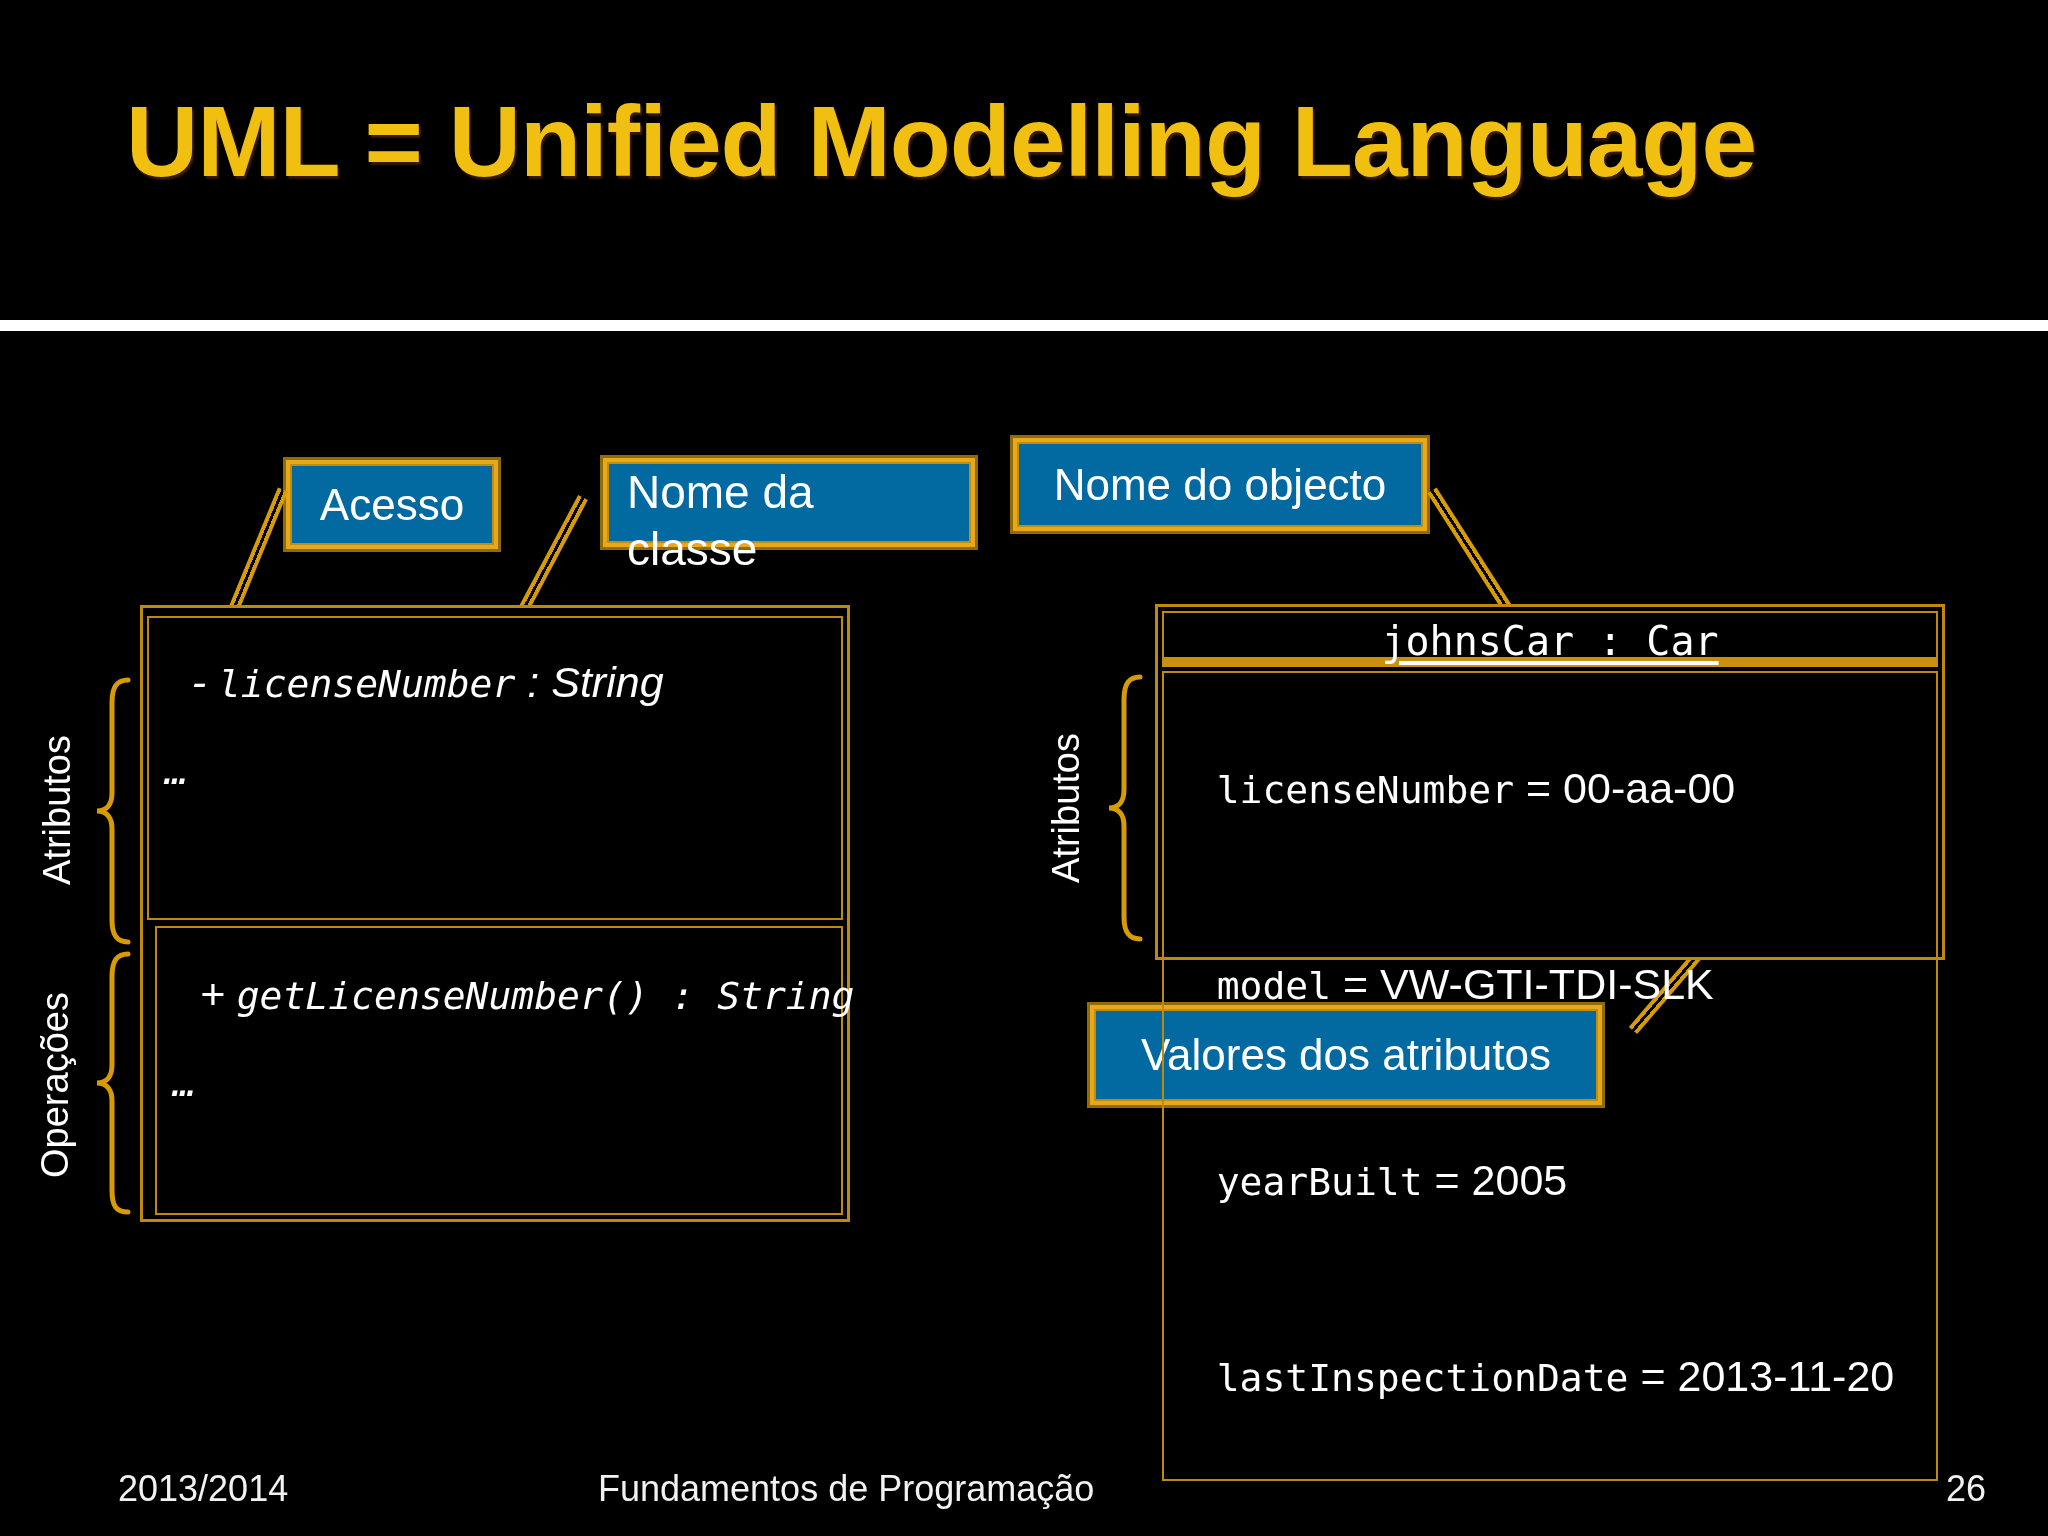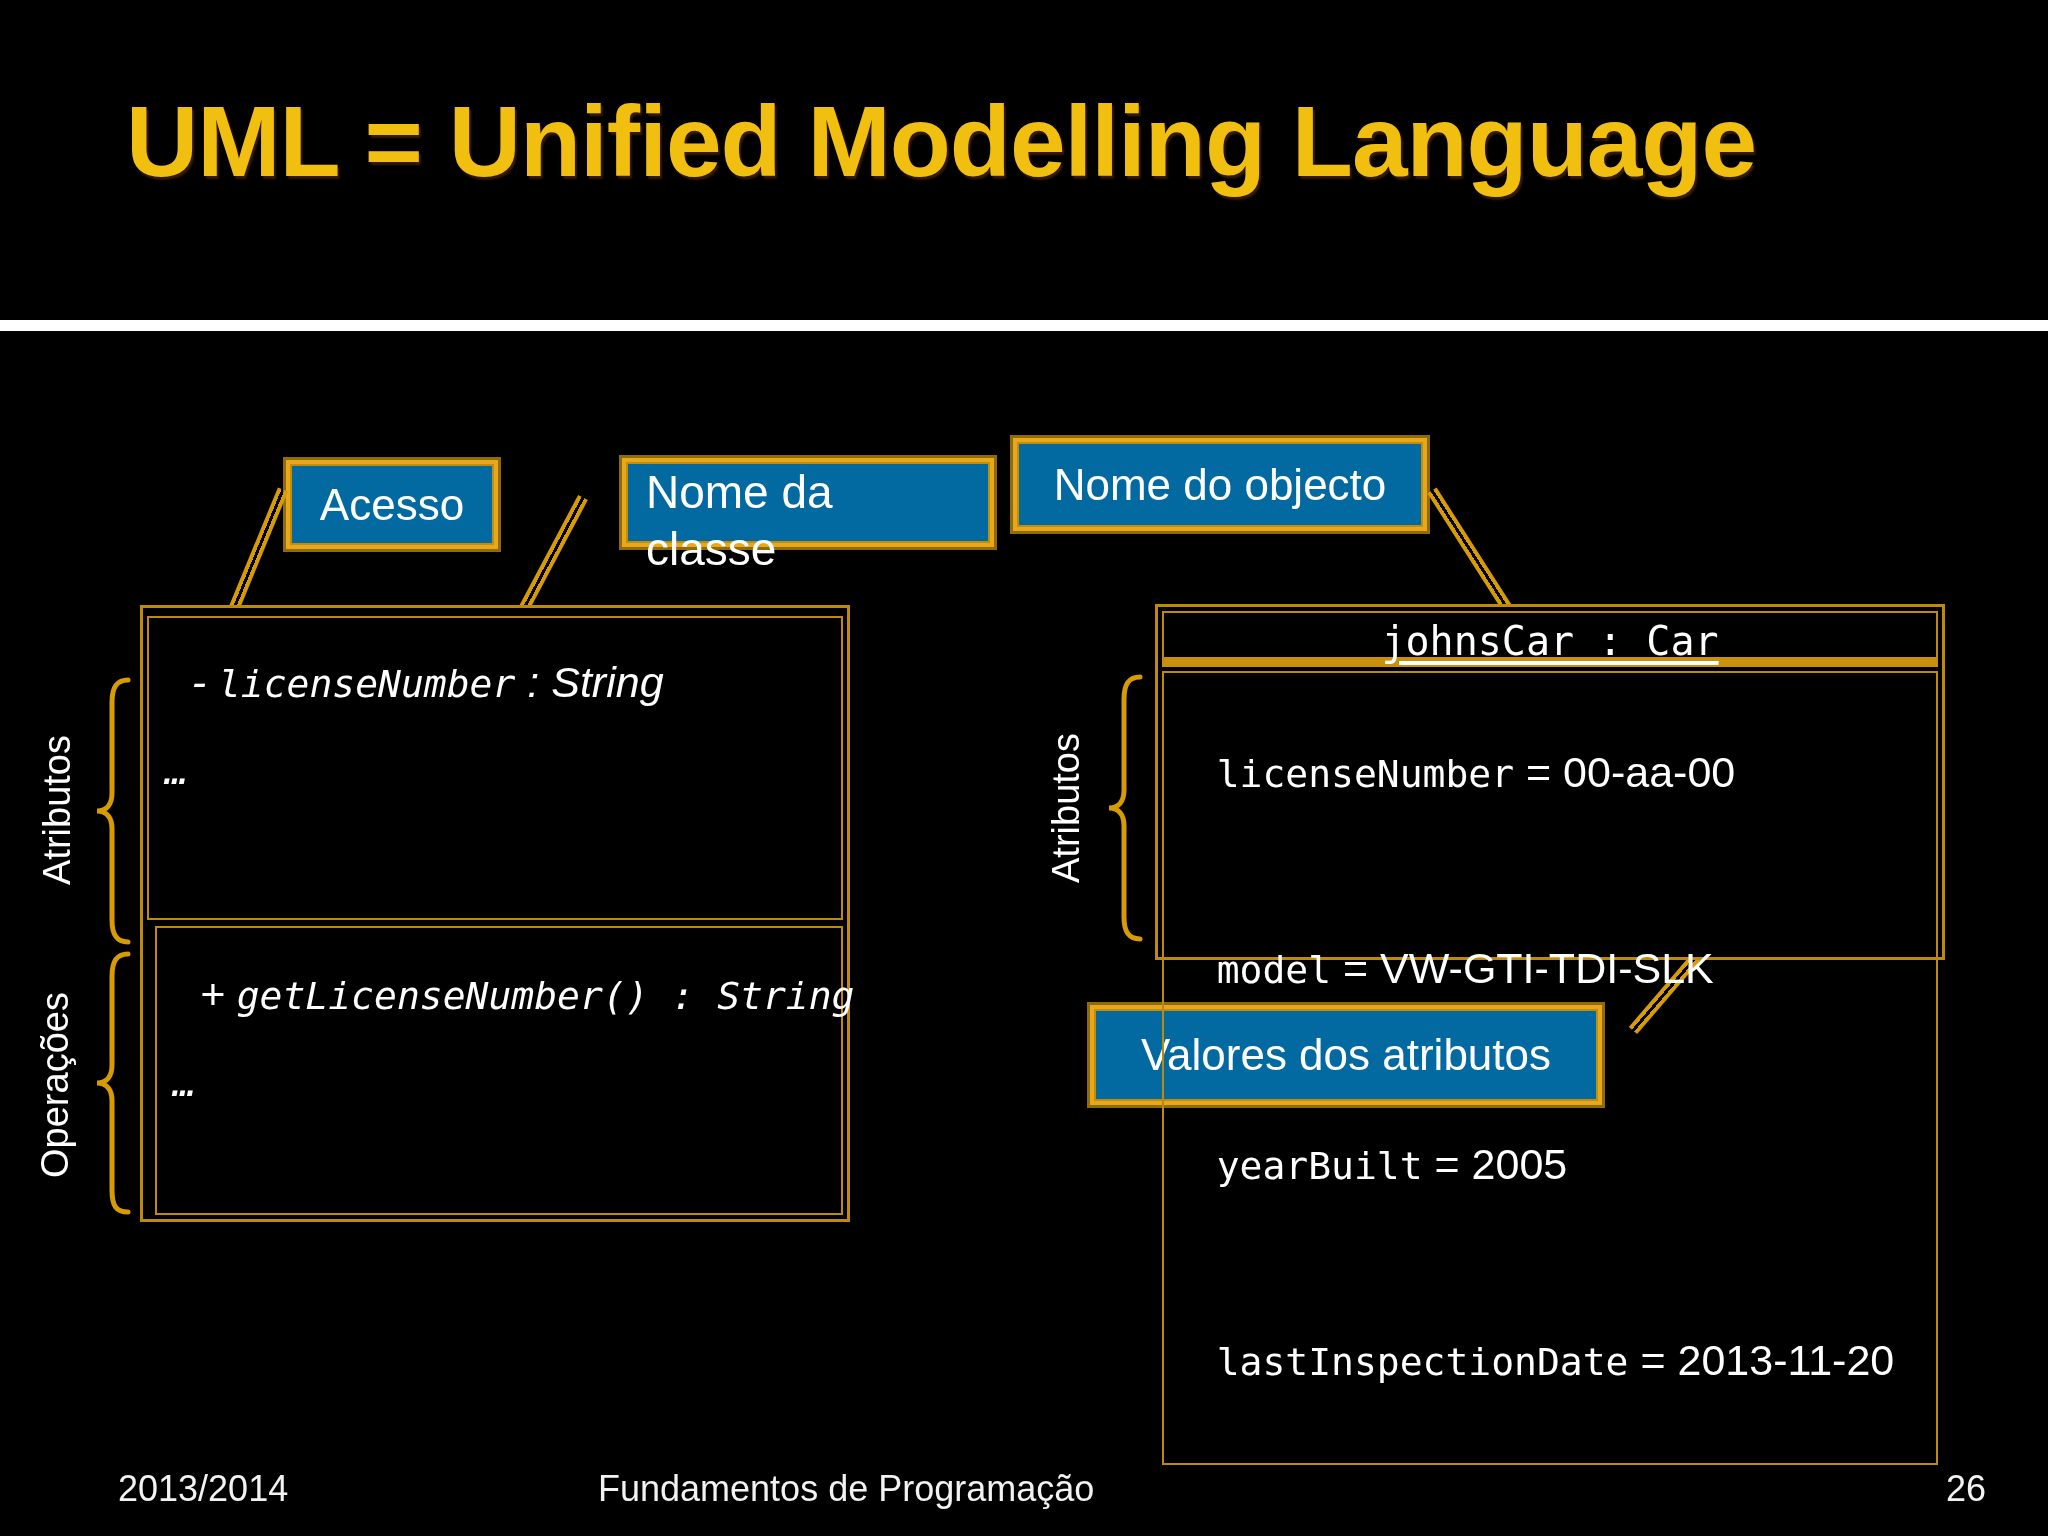--- a/index.html
+++ b/index.html
@@ -38,42 +38,42 @@
   
   .class-box{left:140px;top:605px;width:710px;height:617px;}
   .class-header{height:70px;line-height:58px;}
   .class-attrs{margin-top:4px;height:304px;padding:22px 14px 0 16px;}
   .class-ops{margin-top:6px;flex:1;padding:24px 14px 0 16px;margin-left:8px;}
   .more-line{margin-top:24px;}
 
   
   .object-box{left:1155px;top:604px;width:790px;height:356px;}
   .object-header{height:56px;line-height:56px;}
-  .object-attrs{margin-top:4px;flex:1;padding:6px 14px 0 26px;}
+  .object-attrs{margin-top:4px;flex:1;padding:22px 14px 0 26px;}
   .object-row{line-height:62px;white-space:pre;}
 
   
   .brace{stroke:#D79B04;stroke-width:5;fill:none;stroke-linecap:round;}
   .vlabel{width:300px;height:44px;text-align:center;transform:rotate(-90deg);
     font-size:38px;color:#fff;line-height:44px;}
 
   
   .footer-text{top:1468px;font-size:36px;color:#F2F2F2;}
 </style>
 </head>
 <body>
 
 <div class="abs slide-title">UML = Unified Modelling Language</div>
 <div class="abs title-rule"></div>
 
 <div class="abs label-box" style="left:283px;top:457px;width:218px;height:95px;">
   <span>Acesso</span>
 </div>
 
-<div class="abs label-box two-line" style="left:600px;top:455px;width:378px;height:95px;margin-left:19px;">
+<div class="abs label-box two-line" style="left:600px;top:455px;width:378px;height:95px;">
   <span>
     <span style="display:block">Nome da</span>
     <span style="display:block">classe</span>
   </span>
 </div>
 
 <div class="abs label-box" style="left:1010px;top:435px;width:420px;height:99px;">
   <span>Nome do objecto</span>
 </div>
 

